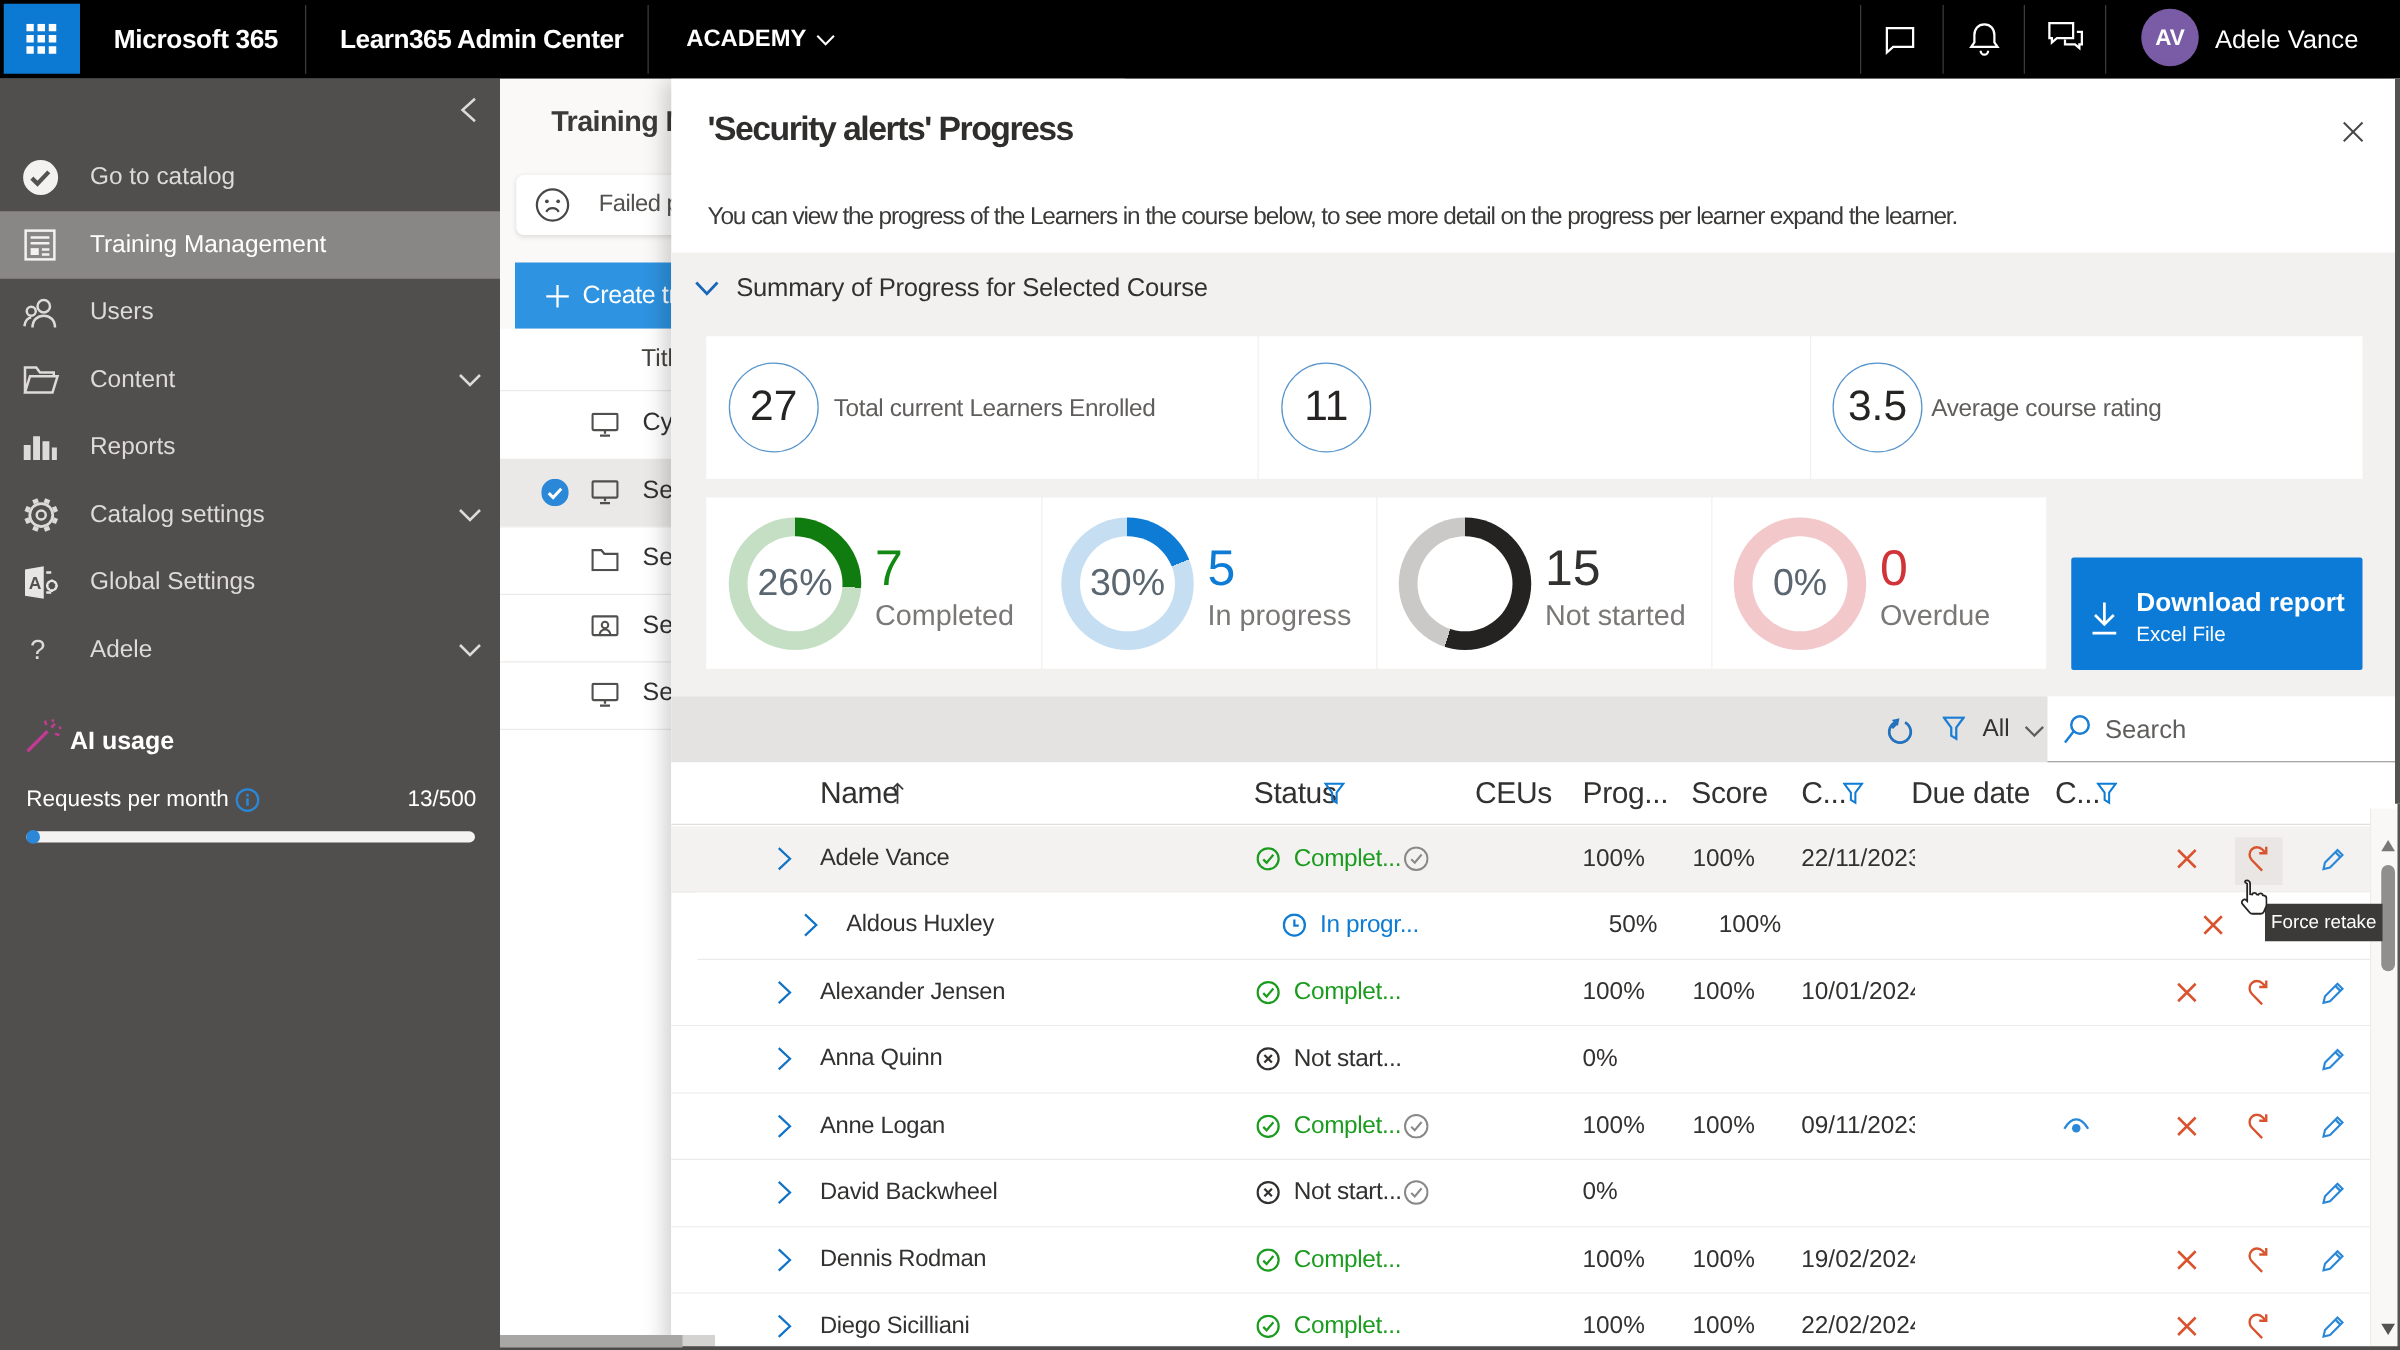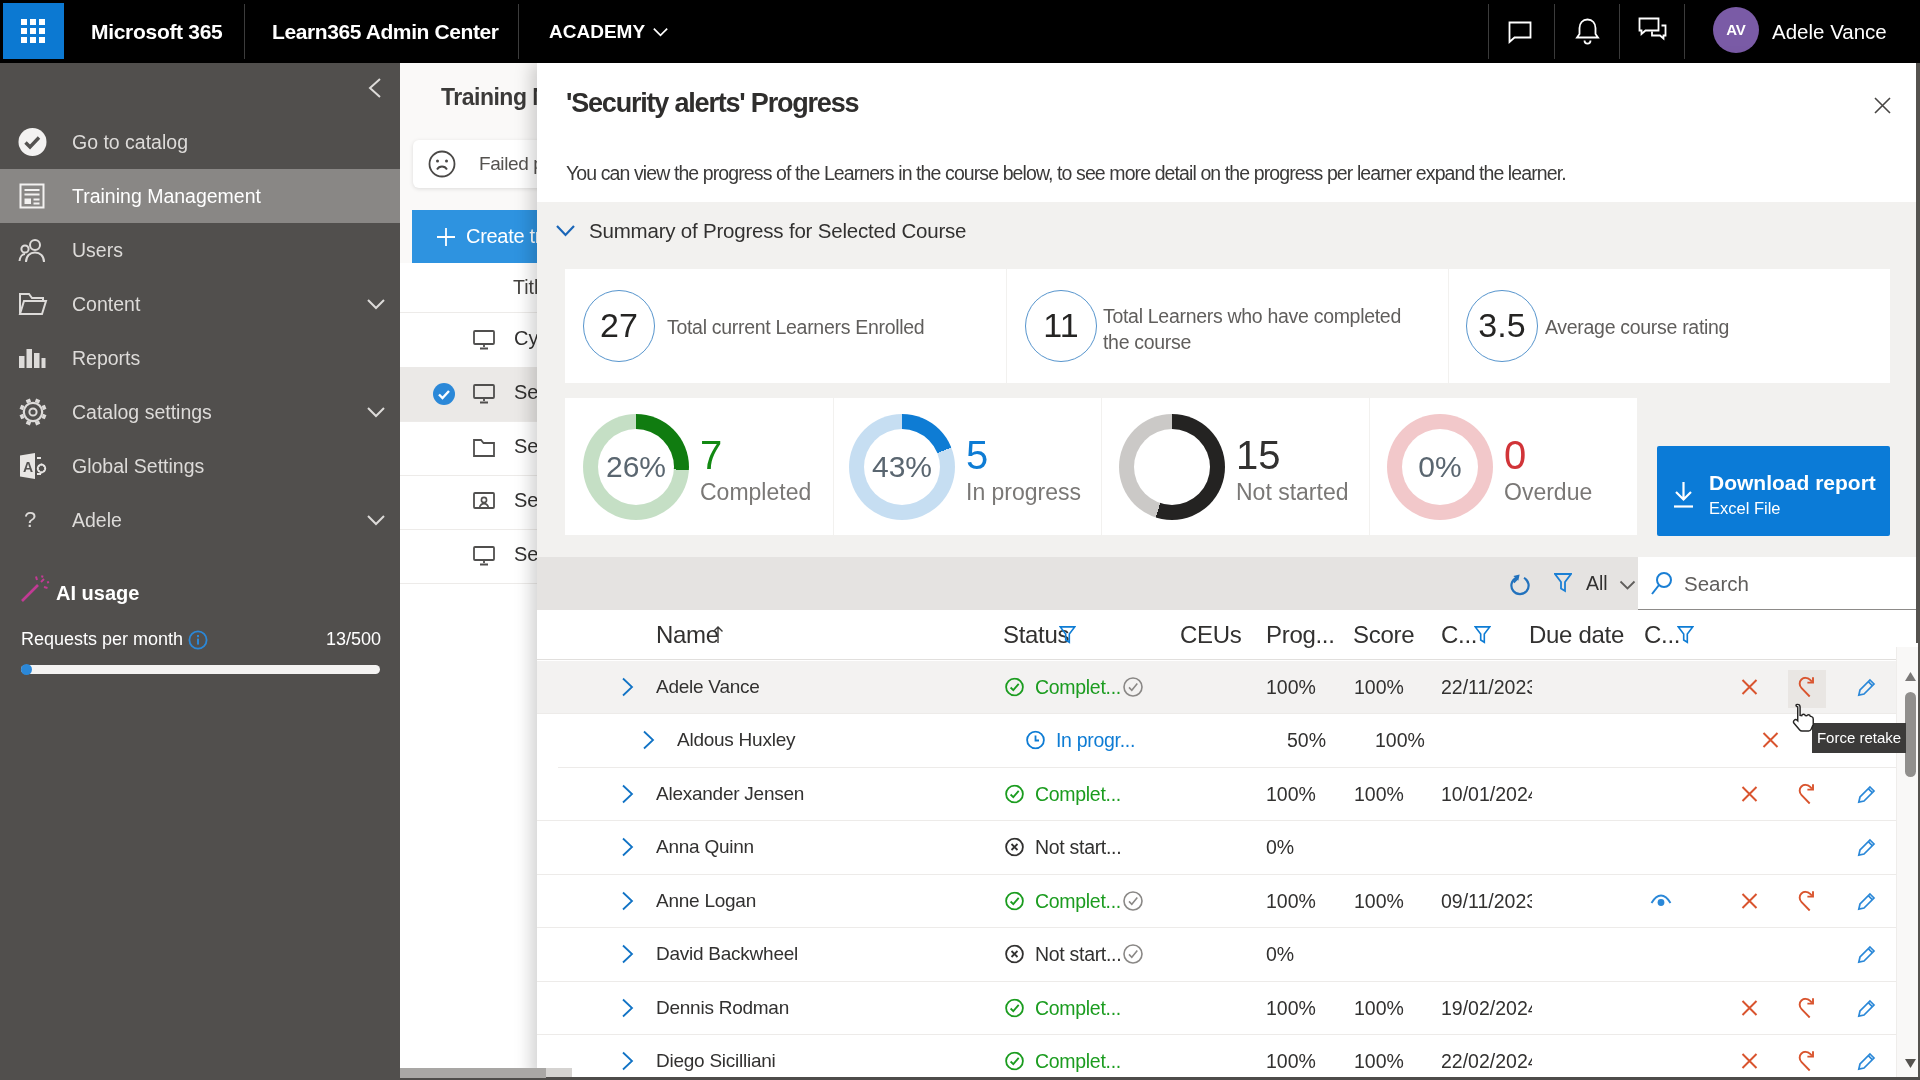--- a/index.html
+++ b/index.html
@@ -68,21 +68,21 @@
   <svg class="ab" style="left:1574px;top:16px" width="27" height="30" viewBox="0 0 27 30">
         <path d="M13.5 3.5c-5 0-8 3.8-8 8.5v6l-2.5 3.5h21L21.5 18v-6c0-4.7-3-8.5-8-8.5z" fill="none" stroke="#fff" stroke-width="1.8"></path>
         <path d="M10.5 24.5a3 3.2 0 0 0 6 0" fill="none" stroke="#fff" stroke-width="1.8"></path>
       </svg>
   <div class="sep" style="left:1619px"></div>
   <svg class="ab" style="left:1637px;top:16px" width="31" height="29" viewBox="0 0 31 29">
         <path d="M2.5 2.5h19v12h-13l-4 3.5v-3.5h-2z" fill="none" stroke="#fff" stroke-width="1.8"></path>
         <path d="M24.5 9.5h4v10h-2v3l-3.5-3h-8v-4" fill="none" stroke="#fff" stroke-width="1.8"></path>
       </svg>
   <div class="sep" style="left:1684px"></div>
-  <div class="ab" style="left:1713px;top:7px;width:46px;height:46px;border-radius:50%;background:#7a5ba6;text-align:center;line-height:46px;font-size:15px;font-weight:700">AV</div>
+  <div class="ab" style="left:1713px;top:7px;width:46px;height:46px;border-radius:50%;background:#7a5ba6;text-align:center;line-height:46px;font-size:18px;font-weight:700">AV</div>
   <div class="ab" style="left:1772px;top:0;height:63px;line-height:63px;font-size:20.5px">Adele Vance</div>
 </div>
 
 <div class="ab" id="sidebar">
   <svg class="ab" style="left:366px;top:14px" width="20" height="22" viewBox="0 0 20 22">
         <path d="M14 2L4 11l10 9" fill="none" stroke="#dddbd9" stroke-width="2"></path>
       </svg>
   <div class="mitem" style="top:52px">
     <svg class="mico" width="29" height="29" viewBox="0 0 29 29">
           <circle cx="14.5" cy="14.5" r="14" fill="#f3f2f1"></circle>
@@ -251,36 +251,35 @@
         <path d="M2 2l8.5 9L19 2" fill="none" stroke="#1a66b8" stroke-width="2.2"></path>
       </svg>
   <div class="ab" style="left:52px;top:156px;font-size:20.5px;color:#323130;letter-spacing:-0.2px">Summary of Progress for Selected Course</div>
 
   <div class="ab" style="left:28px;top:206px;width:441px;height:114px;background:#fff"></div>
   <div class="ab" style="left:470px;top:206px;width:441px;height:114px;background:#fff"></div>
   <div class="ab" style="left:912px;top:206px;width:441px;height:114px;background:#fff"></div>
   <div class="ab" style="left:46px;top:227px;width:72px;height:72px;border:1.5px solid #5795cd;border-radius:50%;text-align:center;line-height:68px;font-size:34px;color:#252423">27</div>
   <div class="ab" style="left:130px;top:253px;font-size:19.5px;color:#605e5c;letter-spacing:-0.3px">Total current Learners Enrolled</div>
   <div class="ab" style="left:488px;top:227px;width:72px;height:72px;border:1.5px solid #5795cd;border-radius:50%;text-align:center;line-height:68px;font-size:34px;color:#252423">11</div>
-  <div class="ab" style="left:566px;top:240px;width:312px;font-size:19.5px;color:#605e5c;letter-spacing:-0.3px;line-height:26px">Total Learners who have completed the course</div>
   <div class="ab" style="left:929px;top:227px;width:72px;height:72px;border:1.5px solid #5795cd;border-radius:50%;text-align:center;line-height:68px;font-size:34px;color:#252423">3.5</div>
   <div class="ab" style="left:1008px;top:253px;font-size:19.5px;color:#605e5c;letter-spacing:-0.3px">Average course rating</div>
 
   <div class="ab" style="left:28px;top:335px;width:268px;height:137px;background:#fff"></div>
   <div class="ab" style="left:297px;top:335px;width:267px;height:137px;background:#fff"></div>
   <div class="ab" style="left:565px;top:335px;width:267px;height:137px;background:#fff"></div>
   <div class="ab" style="left:833px;top:335px;width:267px;height:137px;background:#fff"></div>
 
   <div class="ab donut" style="left:46px;top:351px;background:conic-gradient(#107c10 0 26%,#c5dfc5 26% 100%)"></div>
   <div class="ab dpct" style="left:46px;top:351px">26%</div>
   <div class="ab dval" style="left:163px;top:372px;color:#128912">7</div>
   <div class="ab dlab" style="left:163px;top:418px">Completed</div>
 
   <div class="ab donut" style="left:312px;top:351px;background:conic-gradient(#0e7cd4 0 19%,#c6def2 19% 100%)"></div>
-  <div class="ab dpct" style="left:312px;top:351px">43%</div>
+  <div class="ab dpct" style="left:312px;top:351px">30%</div>
   <div class="ab dval" style="left:429px;top:372px;color:#0e7cd4">5</div>
   <div class="ab dlab" style="left:429px;top:418px">In progress</div>
 
   <div class="ab donut" style="left:582px;top:351px;background:conic-gradient(#242322 0 55%,#cbc9c7 55% 100%)"></div>
   <div class="ab dval" style="left:699px;top:372px;color:#323130">15</div>
   <div class="ab dlab" style="left:699px;top:418px">Not started</div>
 
   <div class="ab donut" style="left:850px;top:351px;background:#f2c8ca"></div>
   <div class="ab dpct" style="left:850px;top:351px">0%</div>
   <div class="ab dval" style="left:967px;top:372px;color:#d13438">0</div>

